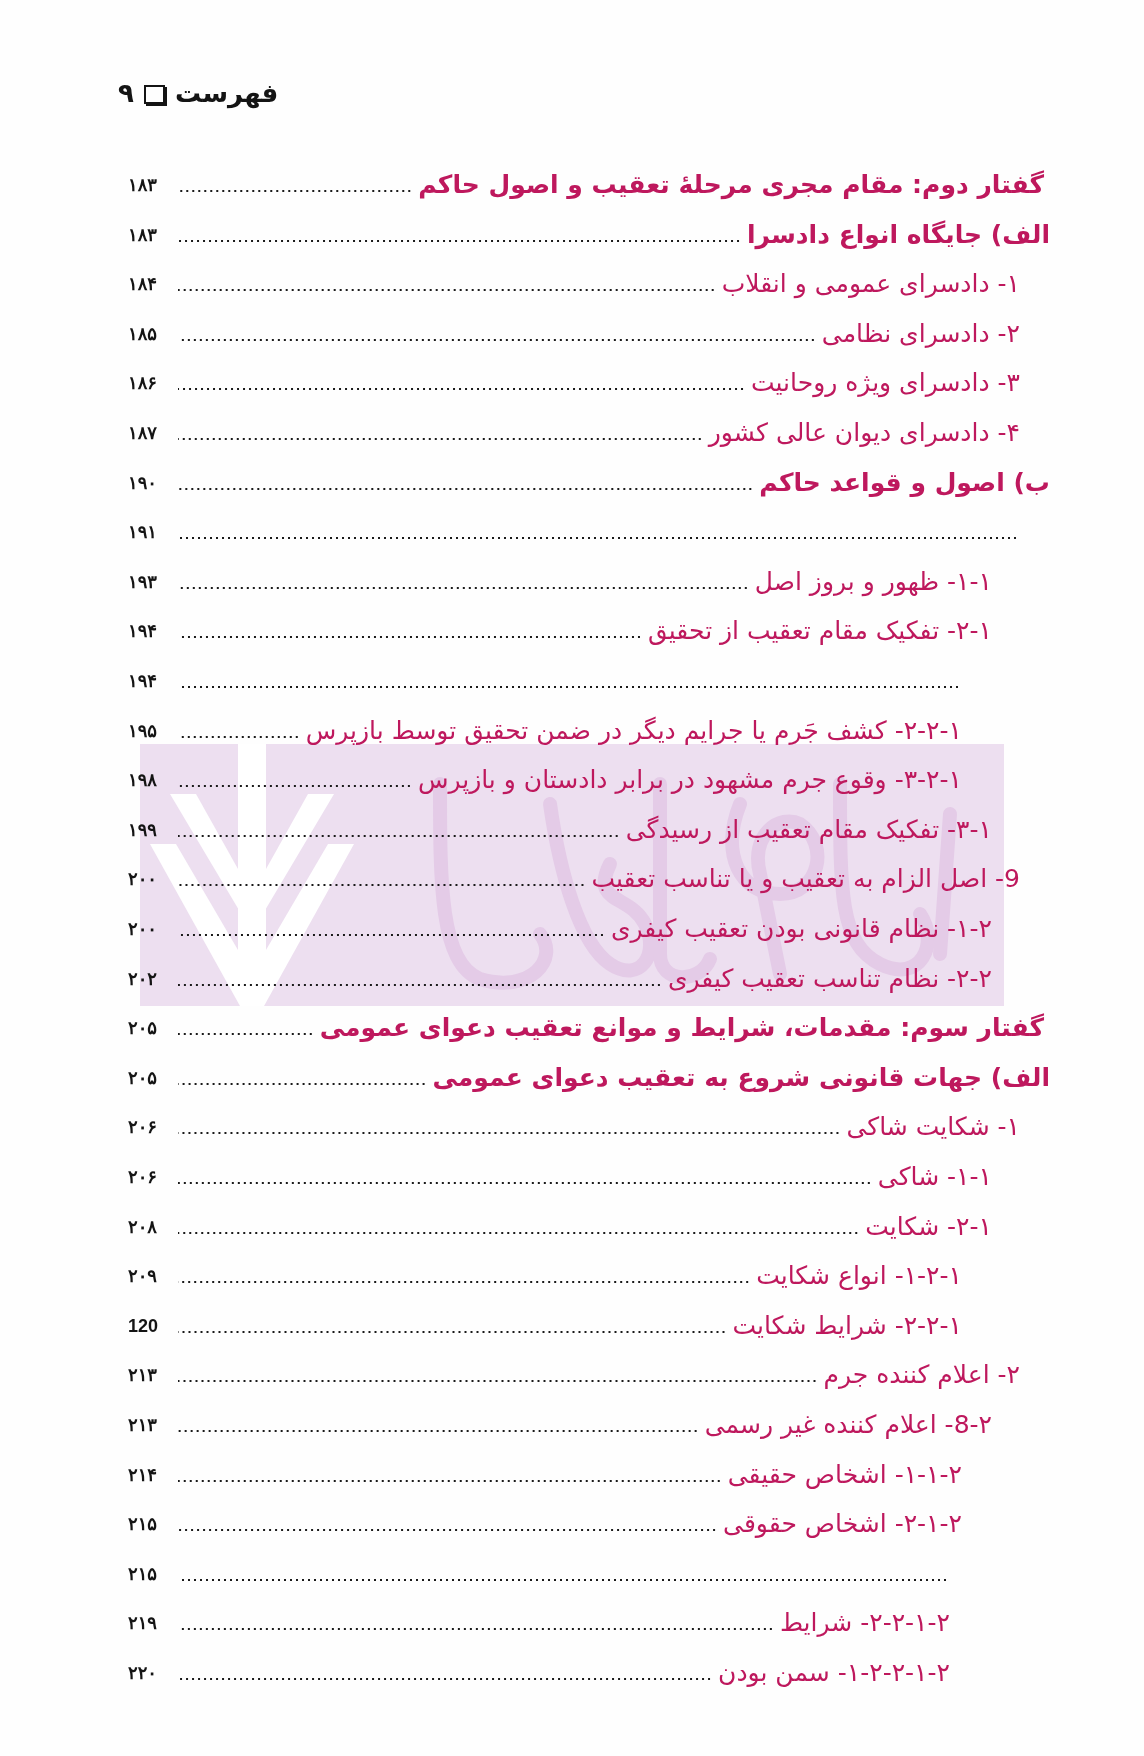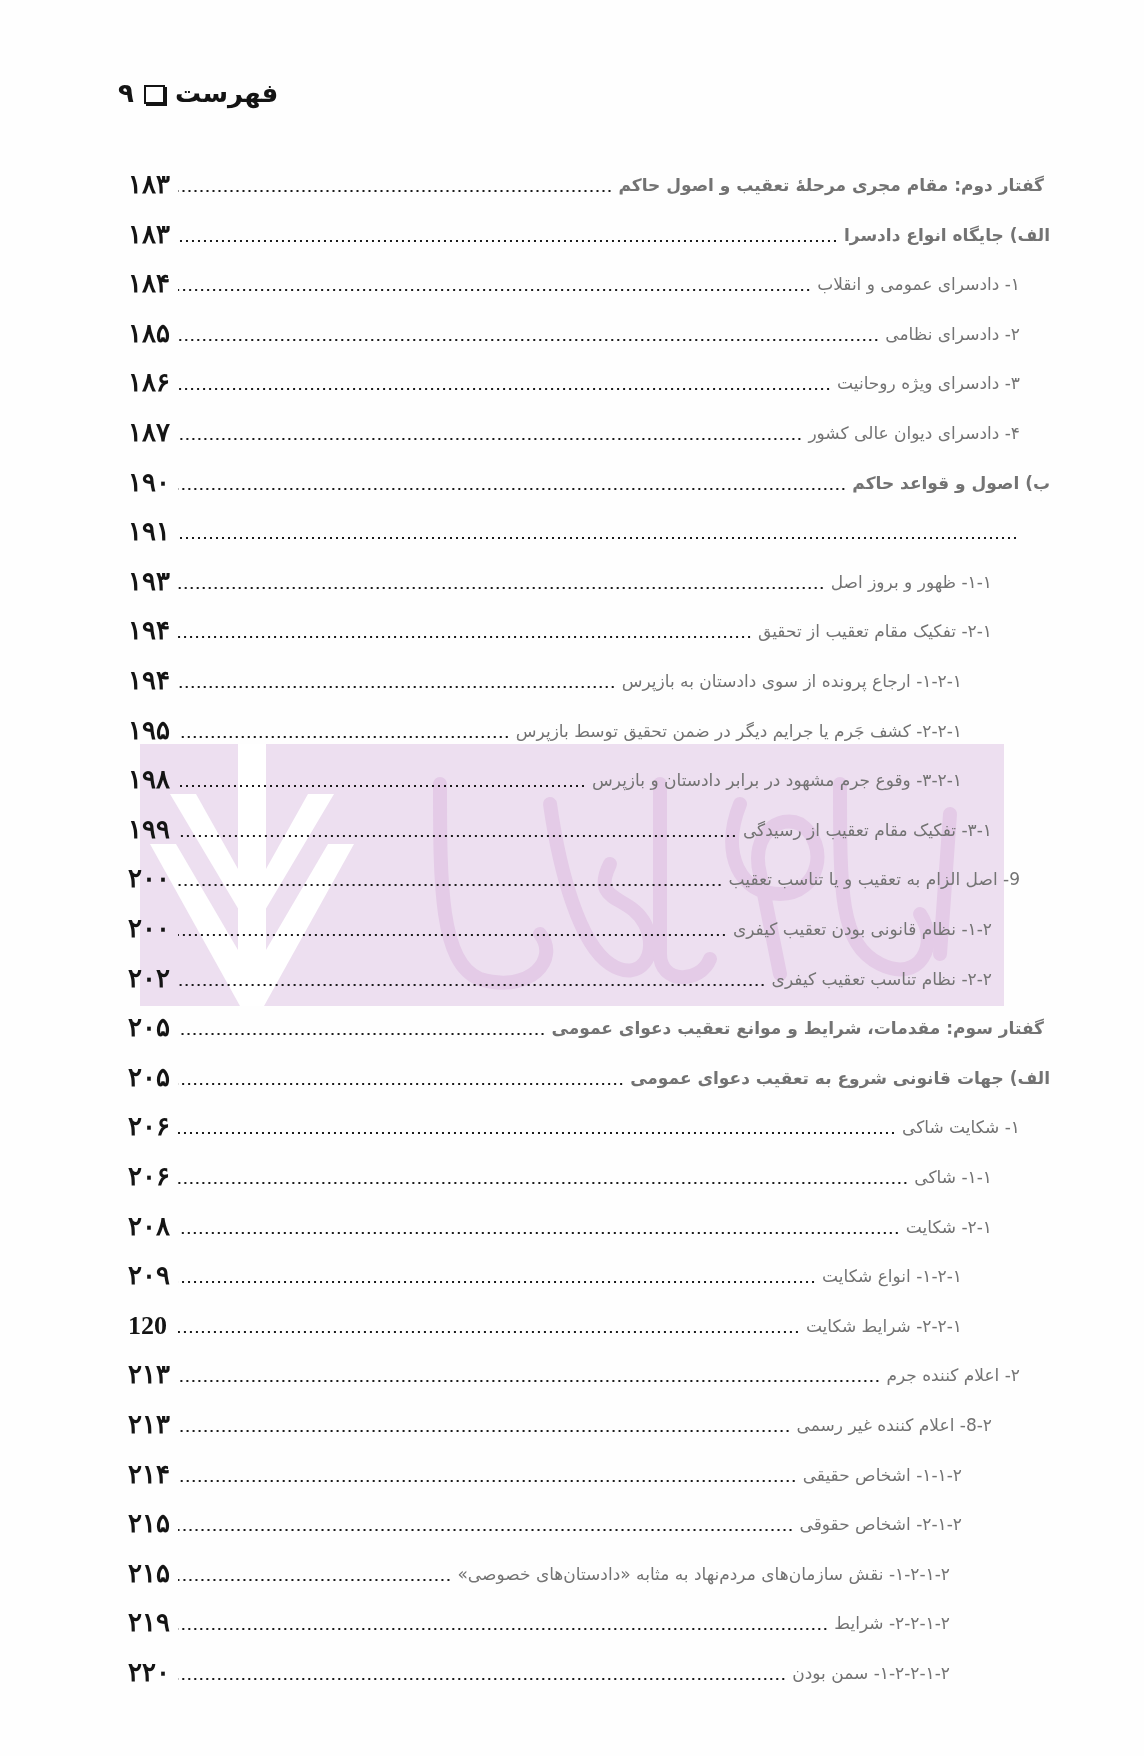--- a/index.html
+++ b/index.html
@@ -66,43 +66,43 @@
       height: 40px;
       display: flex;
       flex-direction: row-reverse;
       align-items: flex-end;
       direction: ltr;
     }
     .row .title {
       direction: rtl;
       white-space: nowrap;
       font-family: "DejaVu Sans", sans-serif;
-      font-size: 17px;
+      font-size: 25px;
       line-height: 30px;
-      color: #737373;
+      color: #be185d;
       flex: 0 0 auto;
       padding-left: 4px;
     }
     .row .title.bold { font-weight: bold; }
     .row .leader {
       flex: 1 1 auto;
       height: 6px;
       margin-bottom: 6px;
       background-image: radial-gradient(circle, #1a1a1a 1.2px, transparent 1.4px);
       background-size: 6px 6px;
       background-repeat: repeat-x;
       background-position: right center;
       margin-left: 4px;
       margin-right: 2px;
     }
     .row .pageno {
       direction: rtl;
-      font-family: Liberation Serif, serif;
+      font-family: Liberation Sans, sans-serif;
       font-weight: bold;
-      font-size: 26px;
+      font-size: 18px;
       line-height: 30px;
       width: 46px;
       text-align: left;
       flex: 0 0 auto;
     }
   </style>
 </head>
 <body>
 
 <div class="page">
@@ -181,21 +181,20 @@
         <span class="title">۱-۱- ظهور و بروز اصل</span>
         <span class="leader"></span>
         <span class="pageno">۱۹۳</span>
       </div>
       <div class="row" style="top: 606.4px; width: 864px;">
         <span class="title">۲-۱- تفکیک مقام تعقیب از تحقیق</span>
         <span class="leader"></span>
         <span class="pageno">۱۹۴</span>
       </div>
       <div class="row" style="top: 656px; width: 834px;">
-        <span class="title">۱-۲-۱- ارجاع پرونده از سوی دادستان به بازپرس</span>
         <span class="leader"></span>
         <span class="pageno">۱۹۴</span>
       </div>
       <div class="row" style="top: 705.6px; width: 834px;">
         <span class="title">۲-۲-۱- کشف جَرم یا جرایم دیگر در ضمن تحقیق توسط بازپرس</span>
         <span class="leader"></span>
         <span class="pageno">۱۹۵</span>
       </div>
       <div class="row" style="top: 755.2px; width: 834px;">
         <span class="title">۳-۲-۱- وقوع جرم مشهود در برابر دادستان و بازپرس</span>
@@ -271,21 +270,20 @@
         <span class="title">۱-۱-۲- اشخاص حقیقی</span>
         <span class="leader"></span>
         <span class="pageno">۲۱۴</span>
       </div>
       <div class="row" style="top: 1499.2px; width: 834px;">
         <span class="title">۲-۱-۲- اشخاص حقوقی</span>
         <span class="leader"></span>
         <span class="pageno">۲۱۵</span>
       </div>
       <div class="row" style="top: 1548.8px; width: 822px;">
-        <span class="title">۱-۲-۱-۲- نقش سازمان‌های مردم‌نهاد به مثابه «دادستان‌های خصوصی»</span>
         <span class="leader"></span>
         <span class="pageno">۲۱۵</span>
       </div>
       <div class="row" style="top: 1598.4px; width: 822px;">
         <span class="title">۲-۲-۱-۲- شرایط</span>
         <span class="leader"></span>
         <span class="pageno">۲۱۹</span>
       </div>
       <div class="row" style="top: 1648px; width: 822px;">
         <span class="title">۱-۲-۲-۱-۲- سمن بودن</span>

